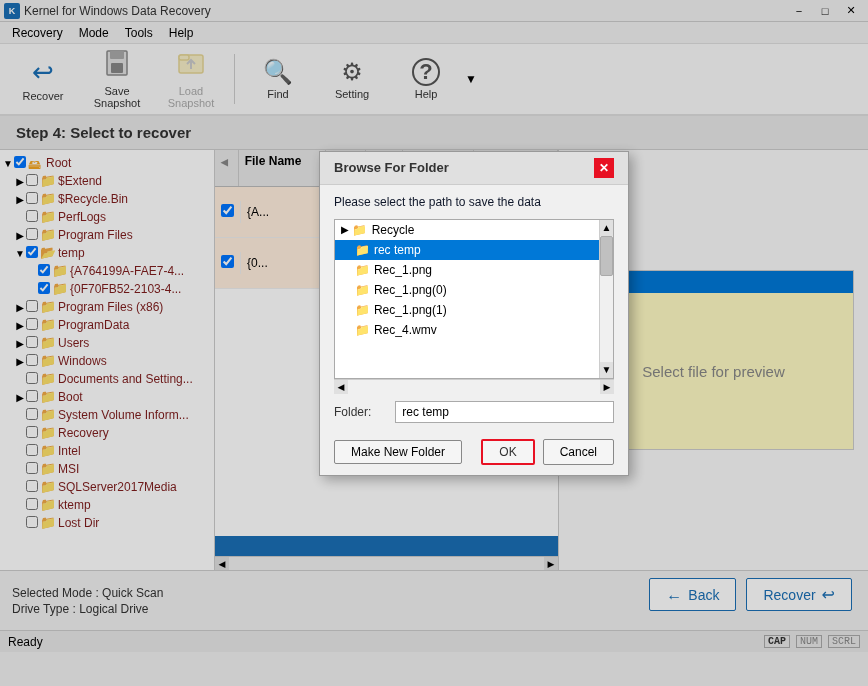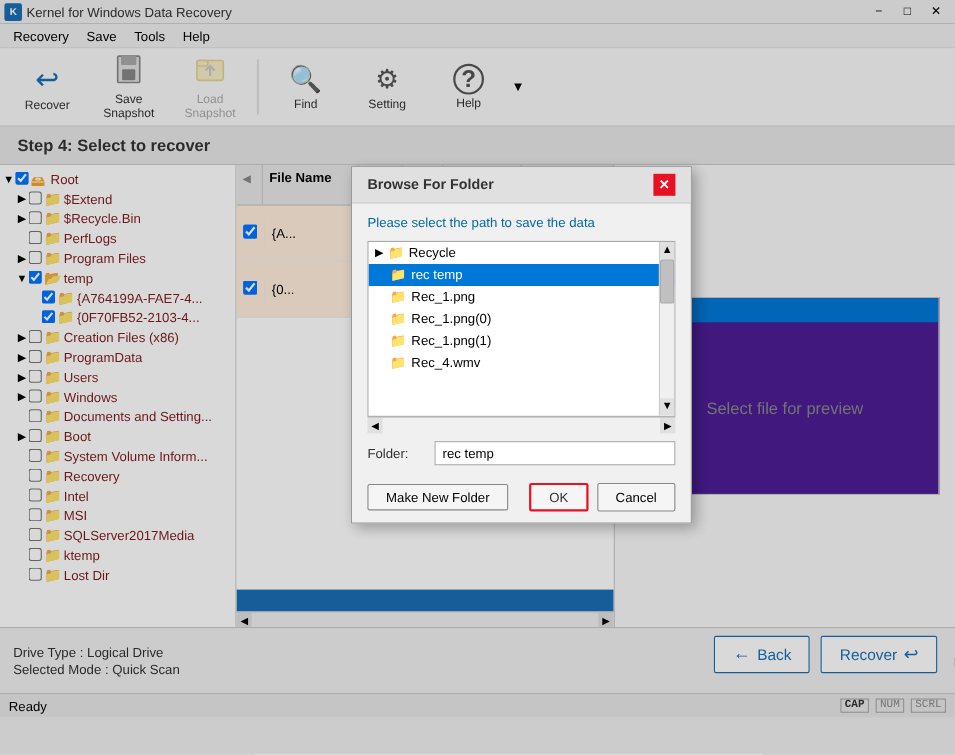--- a/index.html
+++ b/index.html
@@ -252,21 +252,21 @@
       width: 20px; height: 20px;
       background: #e81123;
       color: white;
       border: none;
       cursor: pointer;
       display: flex; align-items: center; justify-content: center;
       font-size: 12px;
       font-weight: bold;
     }
     .dialog-body { padding: 10px 14px; }
-    .dialog-instruction { font-size: 12px; color: #0369a1; margin-bottom: 10px; }
+    .dialog-instruction { font-size: 12px; color: #0f172a; margin-bottom: 10px; }
     .dialog-tree {
       background: white;
       border: 1px solid #aaa;
       height: 160px;
       overflow-y: auto;
       position: relative;
     }
     .dialog-tree-item {
       display: flex;
       align-items: center;
@@ -341,21 +341,21 @@
   </div>
   <div class="title-bar-controls">
     <button class="title-bar-btn">−</button>
     <button class="title-bar-btn">□</button>
     <button class="title-bar-btn close">✕</button>
   </div>
 </div>
 
 <div class="menu-bar">
   <span class="menu-item">Recovery</span>
-  <span class="menu-item">Save</span>
+  <span class="menu-item">Mode</span>
   <span class="menu-item">Tools</span>
   <span class="menu-item">Help</span>
 </div>
 
 <div class="toolbar">
   <button class="toolbar-btn">
     <span class="icon" style="font-size:26px; color:#1a6fb5;">↩</span>
     <span class="label">Recover</span>
   </button>
   <button class="toolbar-btn">
@@ -465,21 +465,21 @@
       <span class="tree-check"><input type="checkbox" checked="" style=""></span>
       <span class="tree-icon folder-icon">📁</span>
       <span class="tree-label">{0F70FB52-2103-4...</span>
     </div>
 
     <div class="tree-item">
       <span class="tree-indent" style="width:14px;"></span>
       <span class="tree-expand">▶</span>
       <span class="tree-check"><input type="checkbox" style=""></span>
       <span class="tree-icon folder-icon">📁</span>
-      <span class="tree-label">Creation Files (x86)</span>
+      <span class="tree-label">Program Files (x86)</span>
     </div>
 
     <div class="tree-item">
       <span class="tree-indent" style="width:14px;"></span>
       <span class="tree-expand">▶</span>
       <span class="tree-check"><input type="checkbox" style=""></span>
       <span class="tree-icon folder-icon">📁</span>
       <span class="tree-label">ProgramData</span>
     </div>
 
@@ -607,39 +607,39 @@
     <div style="height:20px; background:#1a6fb5; margin:0 0 0 0;"></div>
 
     <div class="horizontal-scroll">
       <div class="h-scroll-btn">◀</div>
       <div class="h-scroll-track"></div>
       <div class="h-scroll-btn">▶</div>
     </div>
   </div>
 
   <div class="preview-panel">
-    <div style="border:1px solid #ccc; background:#4c1d95; width:280px; height:180px; display:flex; flex-direction:column; overflow:hidden;">
+    <div style="border:1px solid #ccc; background:#fef9c3; width:280px; height:180px; display:flex; flex-direction:column; overflow:hidden;">
 
       <div style="background:#0078d7; color:white; padding:4px 8px; font-size:12px; font-weight:bold;">Preview</div>
       <div style="flex:1; display:flex; align-items:center; justify-content:center;">
         <span style="color:#888; font-size:15px;">Select file for preview</span>
       </div>
     </div>
 
     <div style="width:8px; height:8px; border-right:2px solid #999; border-bottom:2px solid #999; position:absolute; right:0; bottom:80px;"></div>
   </div>
 </div>
 
 <div class="bottom-section">
   <div class="status-bar">
     <div class="status-line">
+      <span>Selected Mode :</span>&nbsp;<span>Quick Scan</span>
+    </div>
+    <div class="status-line">
       <span>Drive Type      :</span>&nbsp;<span>Logical Drive</span>
-    </div>
-    <div class="status-line">
-      <span>Selected Mode :</span>&nbsp;<span>Quick Scan</span>
     </div>
   </div>
 
   <div style="position:absolute; right:16px; top:8px; display:flex; gap:10px;">
     <button class="action-btn">
       <span style="font-size:16px;">←</span>
       <span>Back</span>
     </button>
     <button class="action-btn">
       <span>Recover</span>

